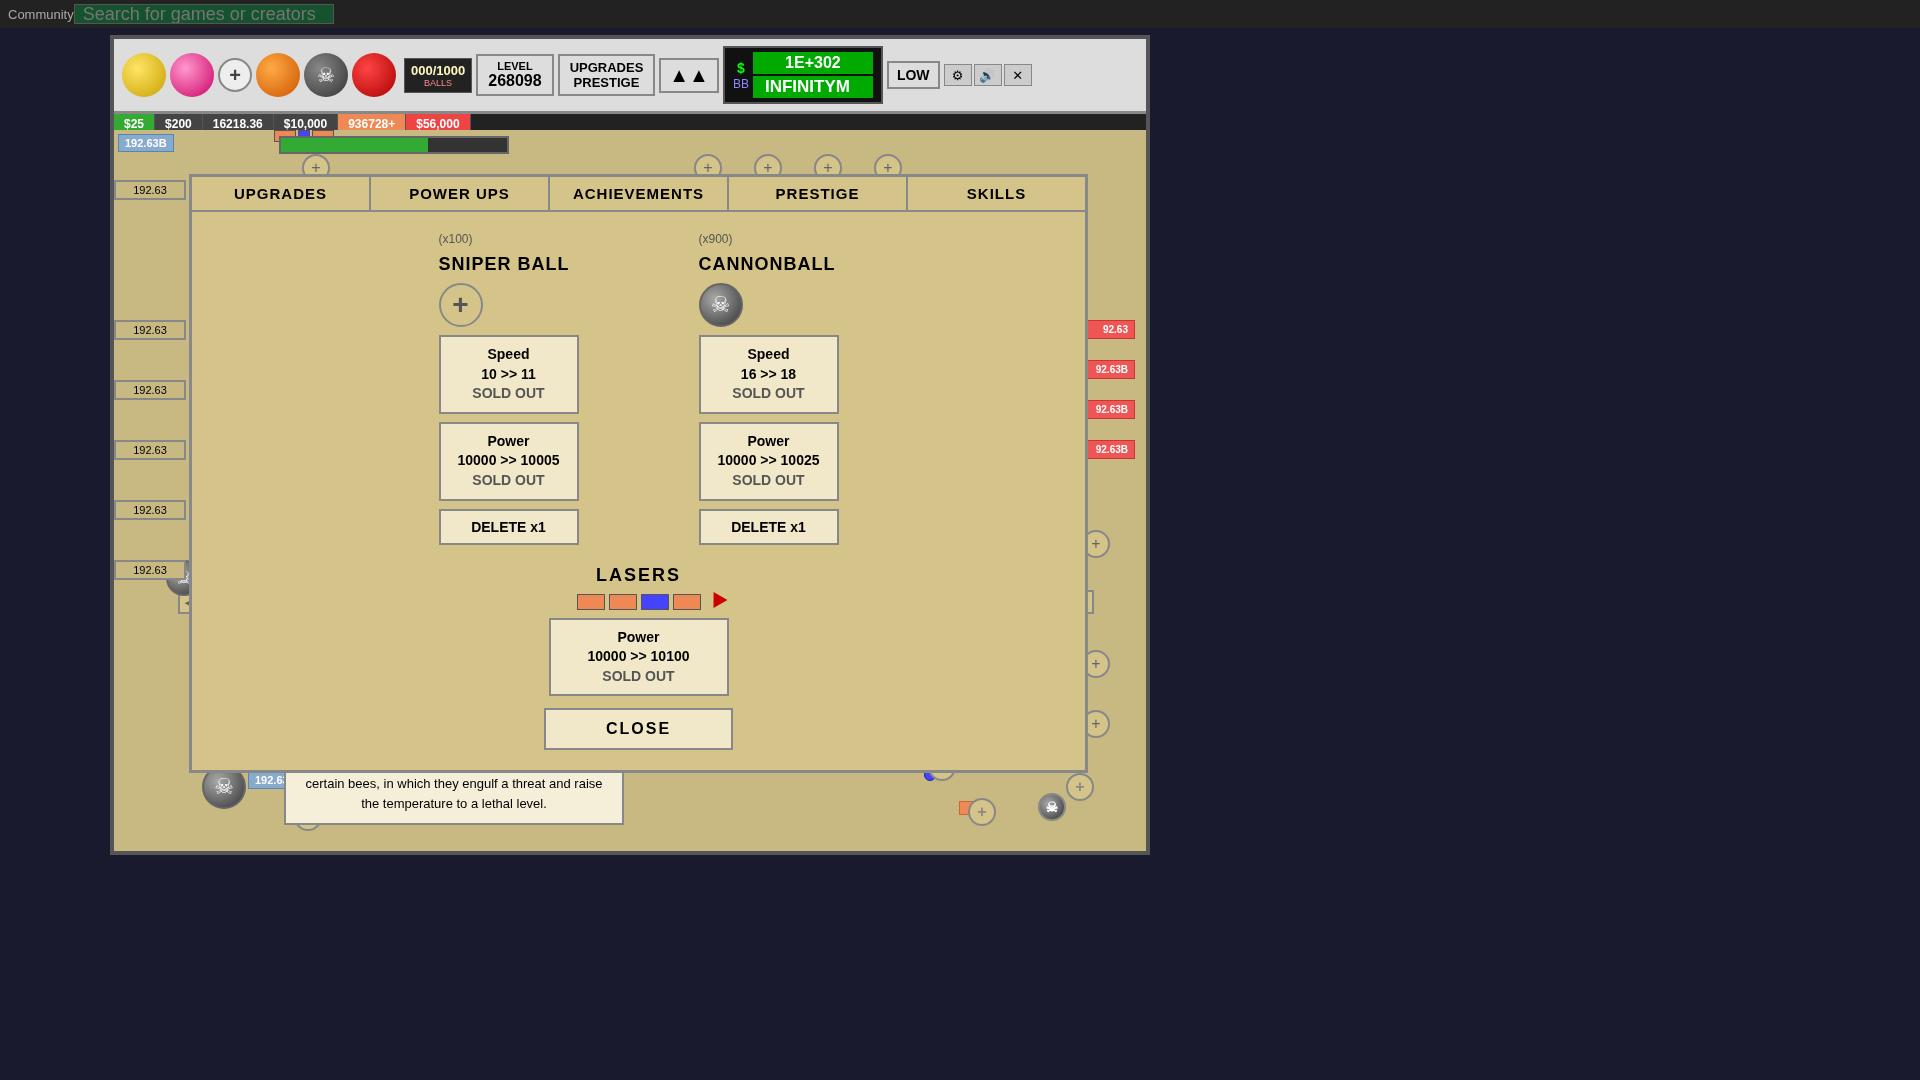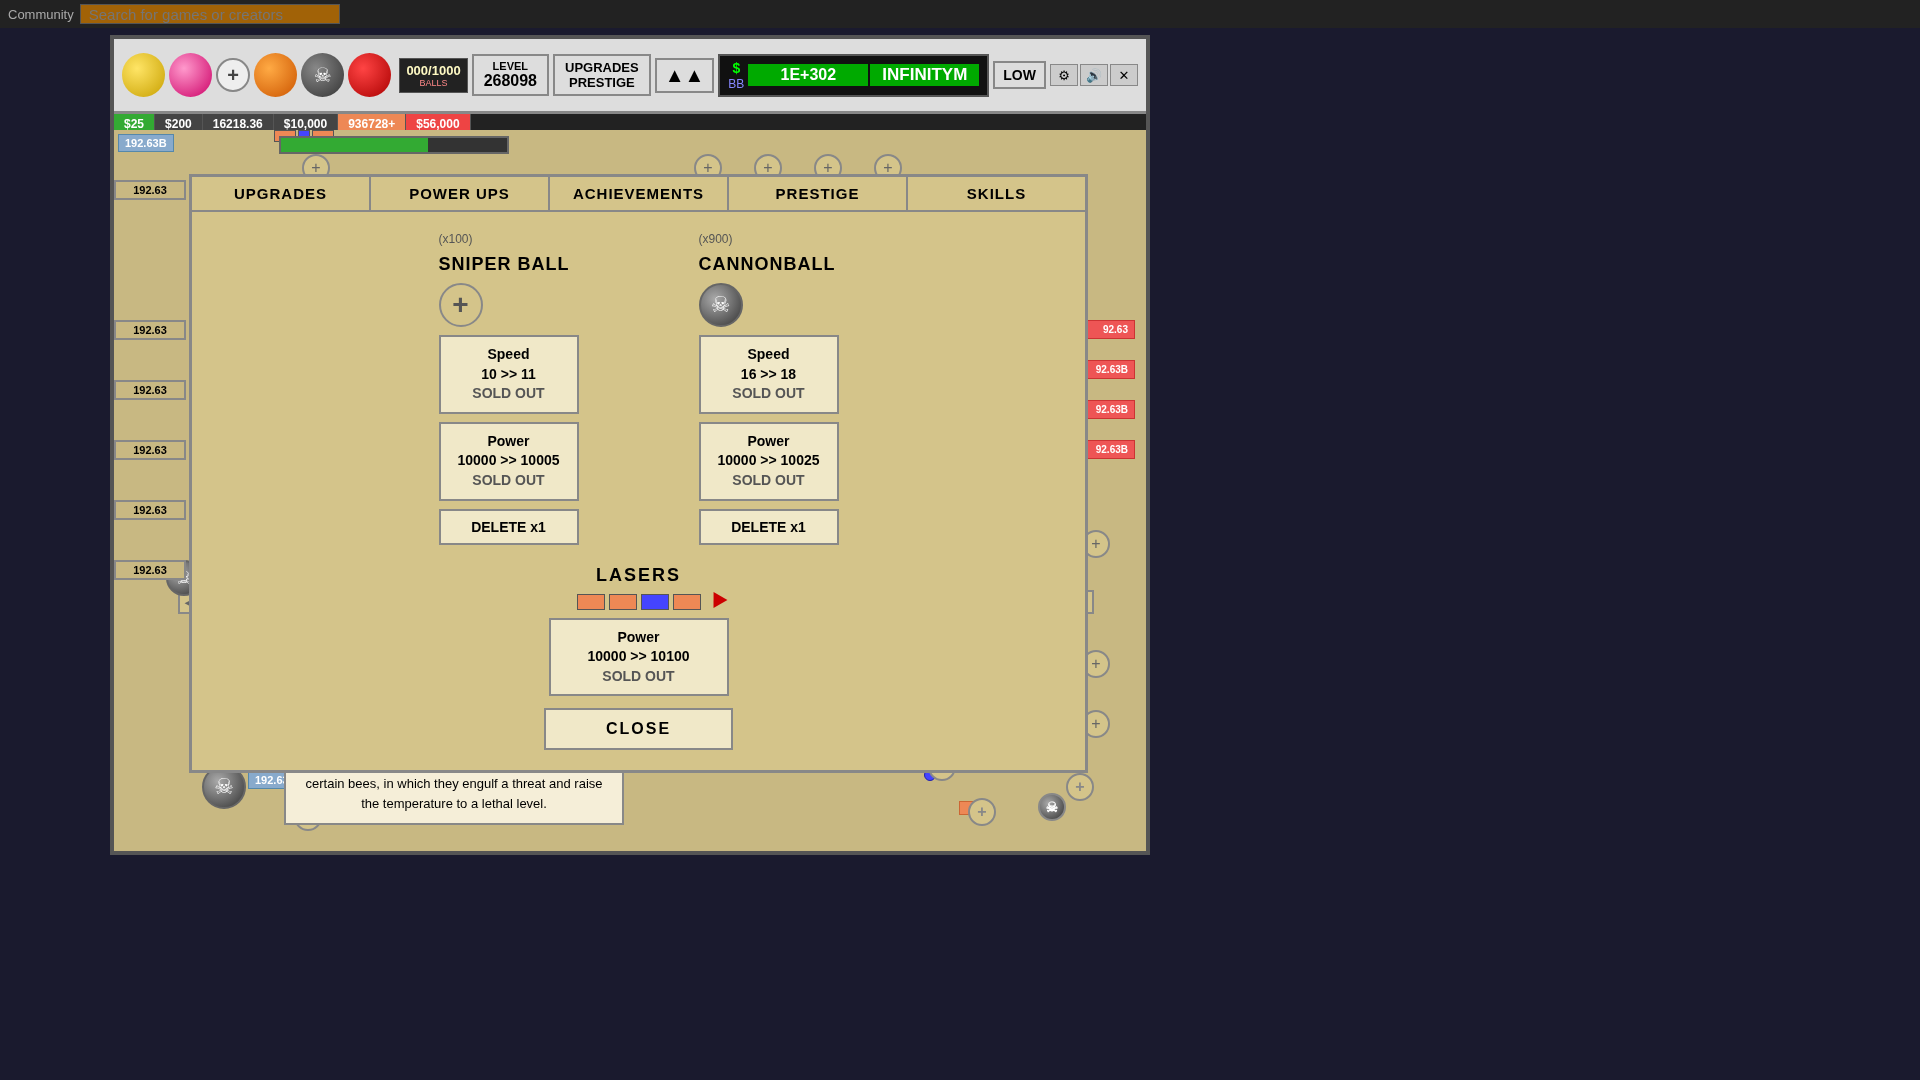--- a/index.html
+++ b/index.html
@@ -12,21 +12,21 @@
       position: relative;
     }
 
     
     #top-bar {
       background: #222;
       height: 28px;
       display: flex;
       align-items: center;
       padding: 0 8px;
-      gap: 6px;
+      gap: 0;
     }
     #search-bar {
       background: #333;
       border: 1px solid #555;
       color: #ccc;
       padding: 2px 8px;
       font-size: 12px;
       width: 260px;
       height: 20px;
     }
@@ -171,21 +171,21 @@
     }
 
     
     .side-label {
       position: absolute;
       left: 0;
       background: #c8b882;
       border: 2px solid #888;
       padding: 2px 4px;
       font-size: 11px;
-      font-weight: bold;
+      font-weight: normal;
       width: 72px;
       text-align: center;
       z-index: 5;
     }
 
     
     #upgrade-panel {
       position: absolute;
       top: 44px;
       left: 75px;
@@ -491,21 +491,21 @@
       border: 1px solid #555;
     }
     .ind-seg.orange { background: #e85; width: 22px; }
     .ind-seg.blue { background: #44f; width: 12px; }
   </style>
 </head>
 <body>
 
 <div id="top-bar">
   <span style="color:#aaa;font-size:13px;">Community</span>
-  <input type="text" id="search-bar" style="background: #a16207; border: 1px solid rgb(85, 85, 85); color: rgb(204, 204, 204); padding: 2px 8px; font-size: 15px; width: 260px; height: 20px;" placeholder="Search for games or creators">
+  <input type="text" id="search-bar" style="background: #14532d; border: 1px solid rgb(85, 85, 85); color: rgb(204, 204, 204); padding: 2px 8px; font-size: 18px; width: 260px; height: 20px;" placeholder="Search for games or creators">
 </div>
 
 <div id="game-container">
 
   <div id="hud">
 
     <div class="hud-ball yellow"></div>
     <div class="hud-ball pink"></div>
     <div class="hud-add-btn">+</div>
     <div class="hud-ball orange"></div>
@@ -527,21 +527,21 @@
       <div style="font-size:13px;">PRESTIGE</div>
     </div>
 
     <div class="hud-arrows">▲▲</div>
 
     <div class="hud-money">
       <div style="display:flex;flex-direction:column;align-items:center;gap:1px;">
         <span style="color:#0f0;font-size:14px;font-weight:bold;">$</span>
         <span style="color:#88f;font-size:12px;">BB</span>
       </div>
-      <div style="display:flex;flex-direction:row;gap:2px;">
+      <div style="display:flex;flex-direction:column;gap:2px;">
         <div style="background:#0a0;color:#fff;font-size:16px;font-weight:bold;padding:2px 8px;min-width:120px;text-align:center;">1E+302</div>
         <div style="background:#0a0;color:#fff;font-size:17px;font-weight:bold;padding:1px 12px;">INFINITYM</div>
       </div>
     </div>
 
     <div class="hud-low">
       <div>LOW</div>
     </div>
 
     <div class="hud-settings">

